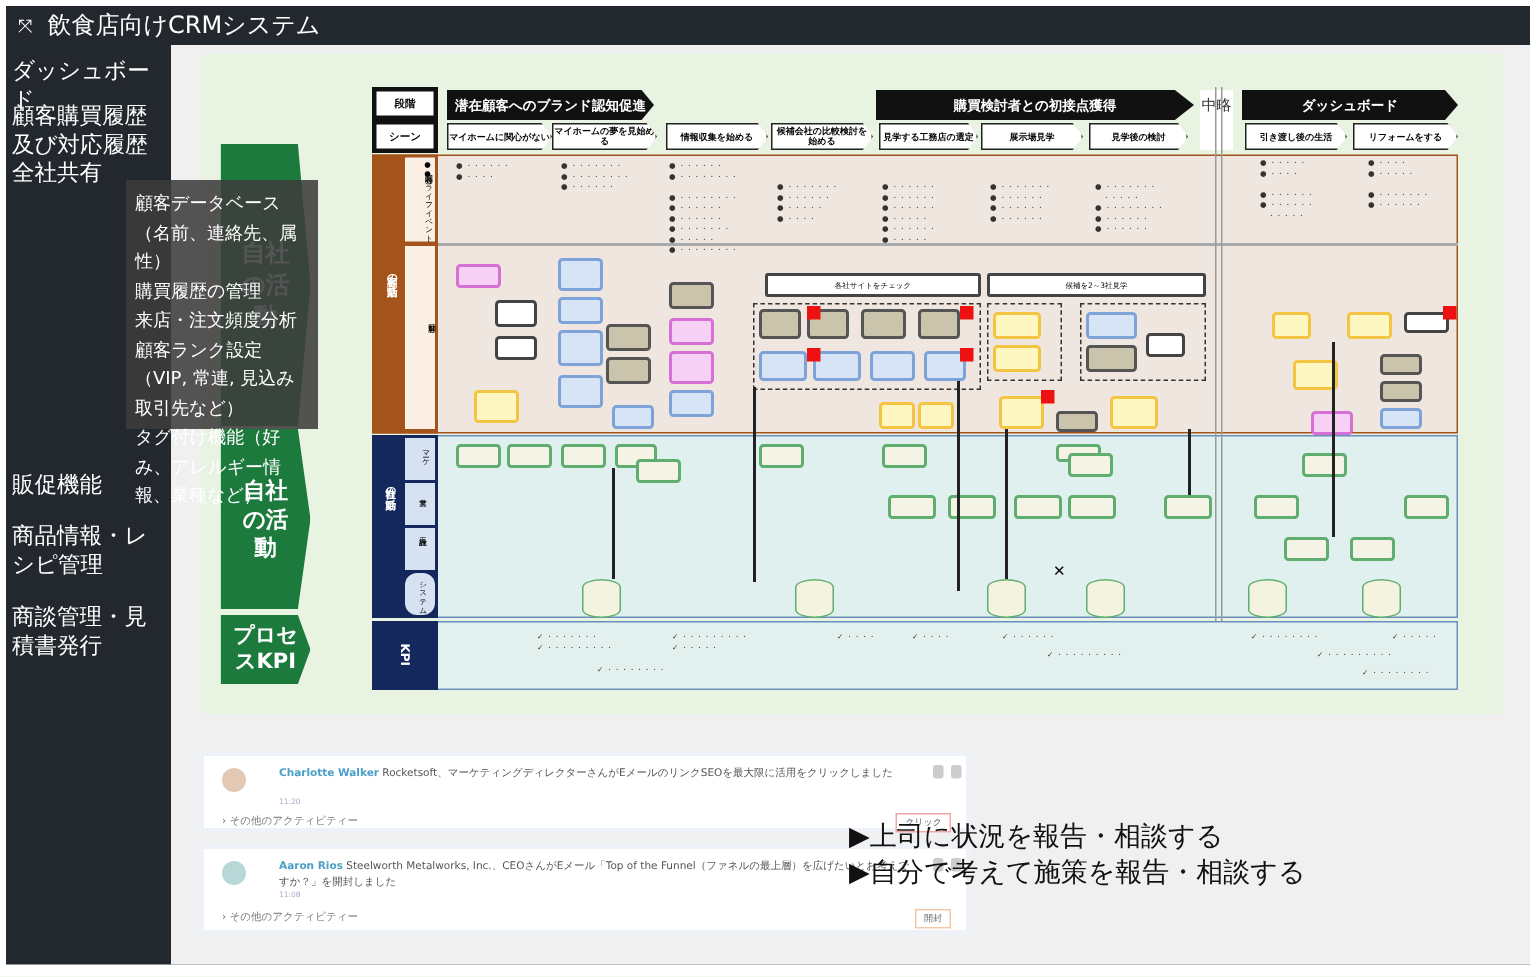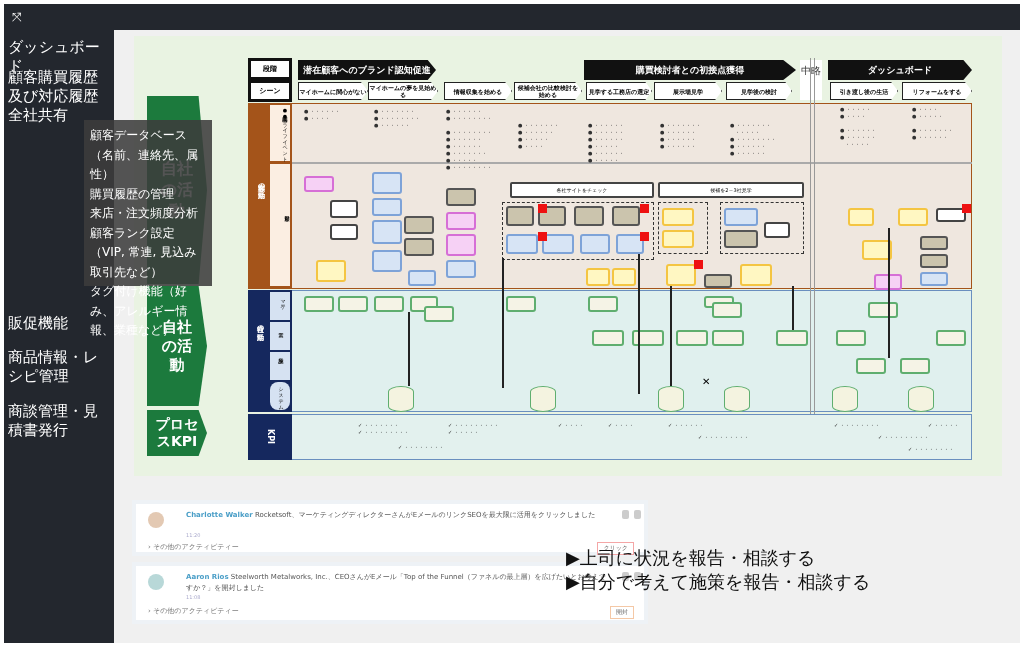--- a/index.html
+++ b/index.html
@@ -42,20 +42,21 @@
 .cicon{position:absolute;top:6px;width:7px;height:9px;background:#ccc;border-radius:2px}
 #notes{position:absolute;left:562px;top:542px;font-size:18px;color:#111;line-height:24px}
 #tooltip{position:absolute;left:80px;top:116px;width:128px;height:166px;background:rgba(60,60,60,0.88);color:#fff;font-size:12px;line-height:19.5px;padding:6px 4px 0 6px}
 </style>
 </head>
 <body>
 
 <div id="frame">
   <div id="titlebar">
     <span style="font-size:12px">⤧</span>
+    <span>飲食店向けCRMシステム</span>
   </div>
 
   <div id="sidebar">
     <div class="sb-item" style="top:8px">ダッシュボード</div>
     <div class="sb-item" style="top:38px;width:104px">顧客購買履歴及び対応履歴全社共有</div>
     <div class="sb-item" style="top:284px">販促機能</div>
     <div class="sb-item" style="top:318px;width:104px">商品情報・レシピ管理</div>
     <div class="sb-item" style="top:372px;width:104px">商談管理・見積書発行</div>
   </div>
 

